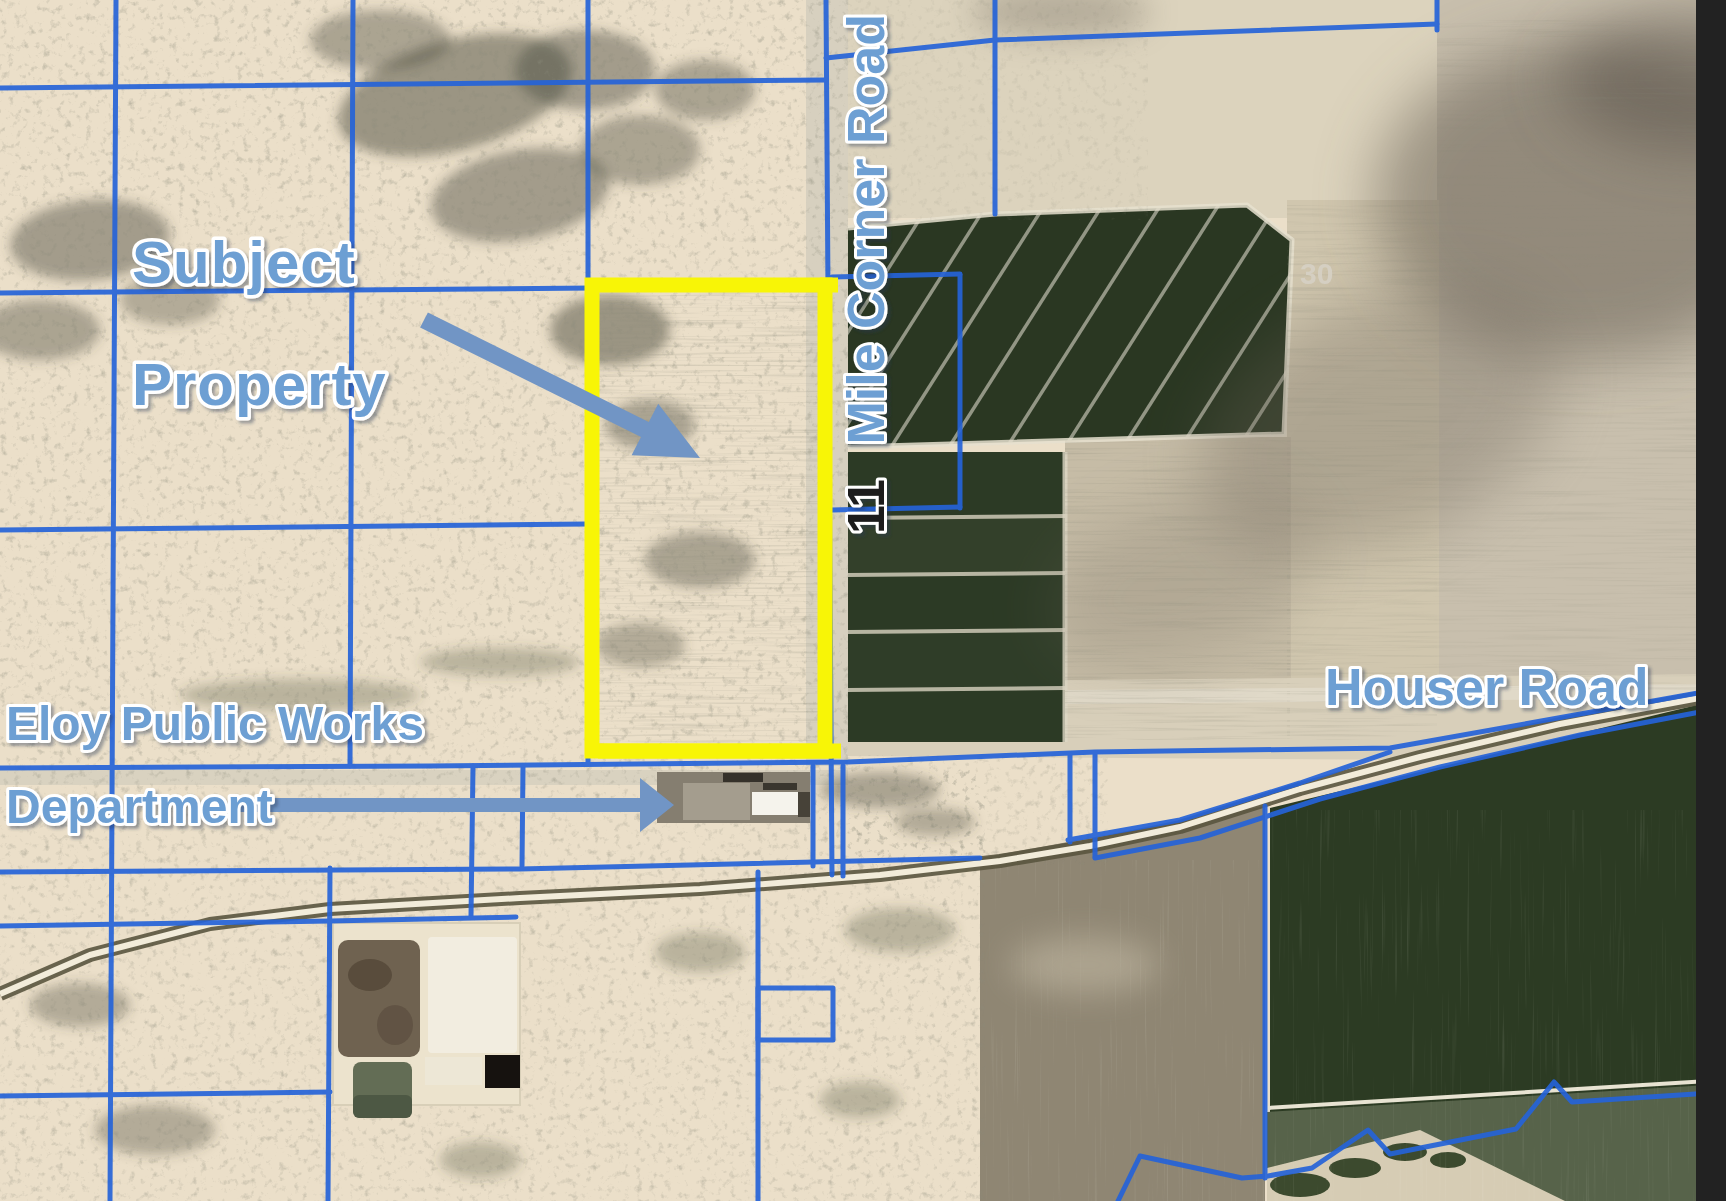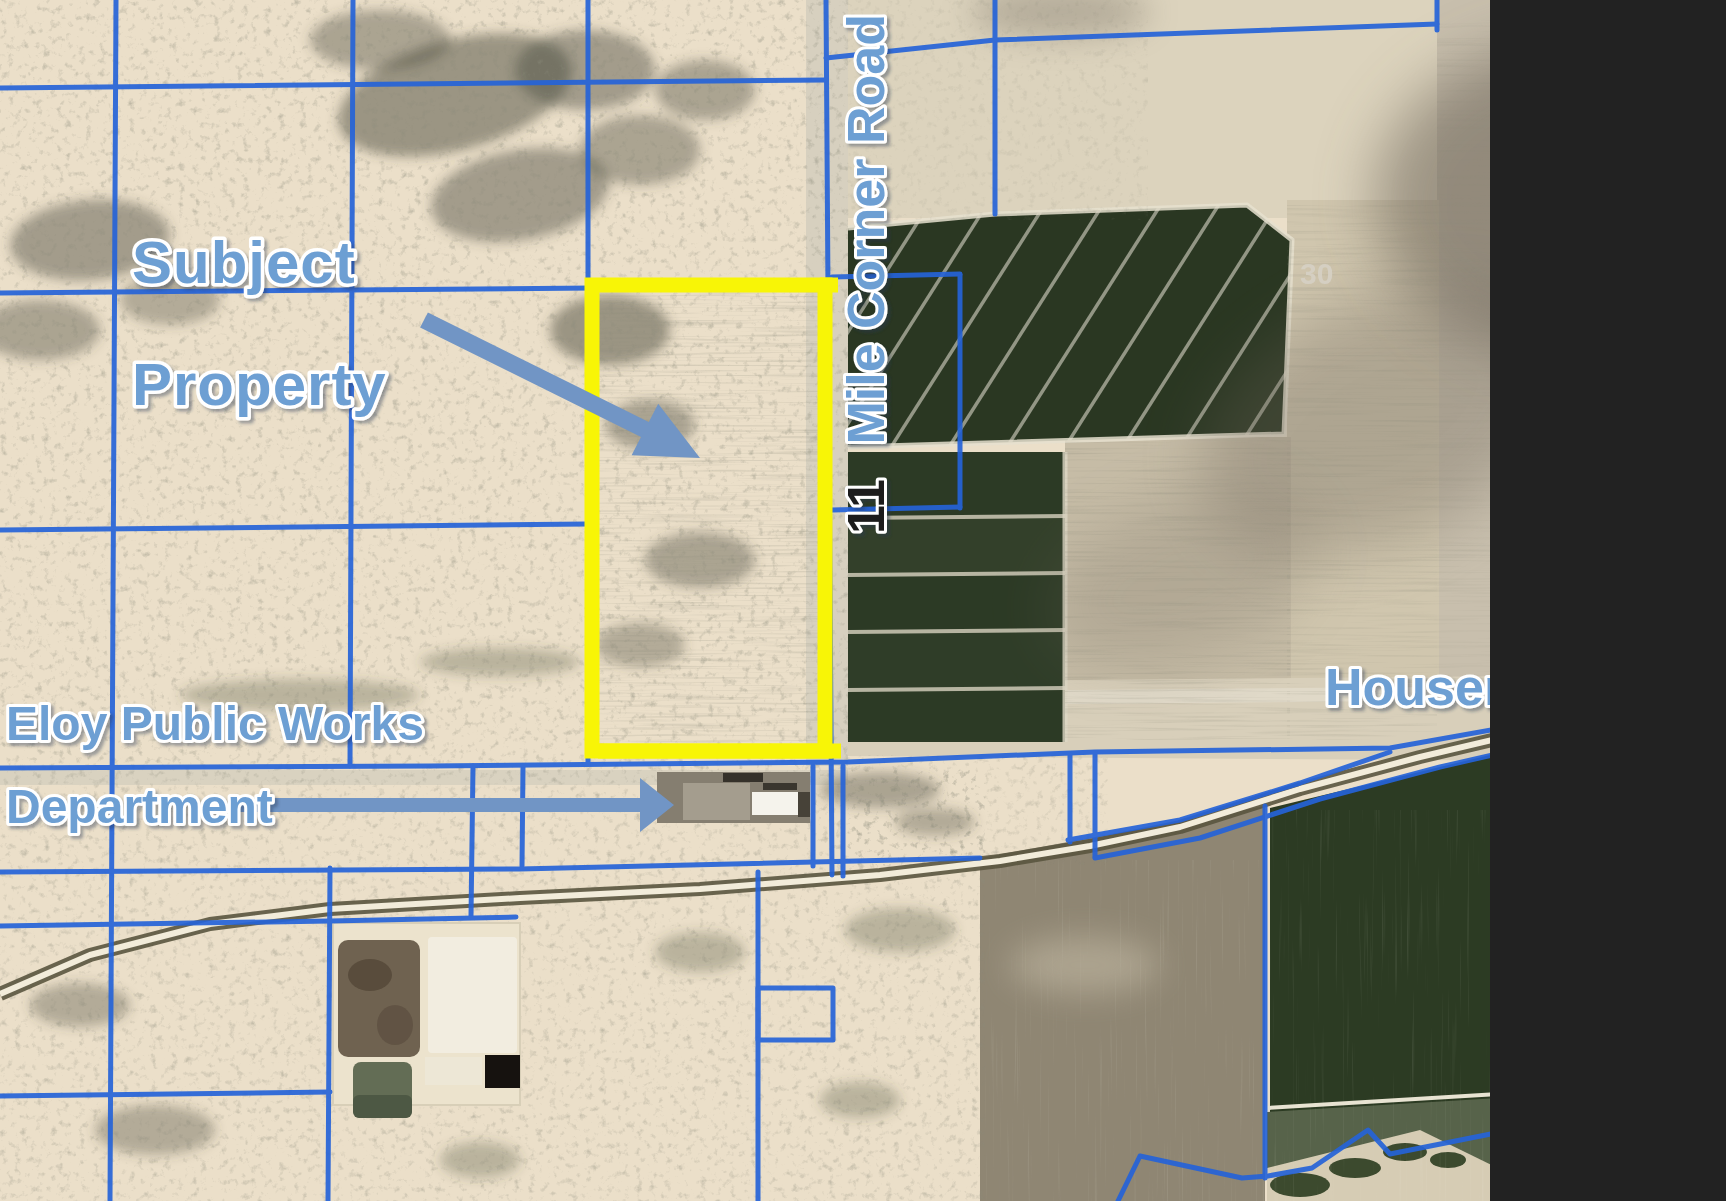--- a/index.html
+++ b/index.html
@@ -1,16 +1,16 @@
 <!DOCTYPE html>
 <html><head>
 <meta charset="utf-8">
 <style>
   html,body{margin:0;padding:0;background:#222;}
-  #stage{position:relative;width:1490px;height:1201px;overflow:hidden;
+  #stage{position:relative;width:1696px;height:1201px;overflow:hidden;
          font-family:"Liberation Sans",sans-serif;}
   svg{display:block}
   text{font-family:"Liberation Sans",sans-serif;}
 </style>
 </head>
 <body>
 
 <div id="stage">
 <svg width="1726" height="1201" viewBox="0 0 1726 1201" xmlns="http://www.w3.org/2000/svg">
   <defs>

